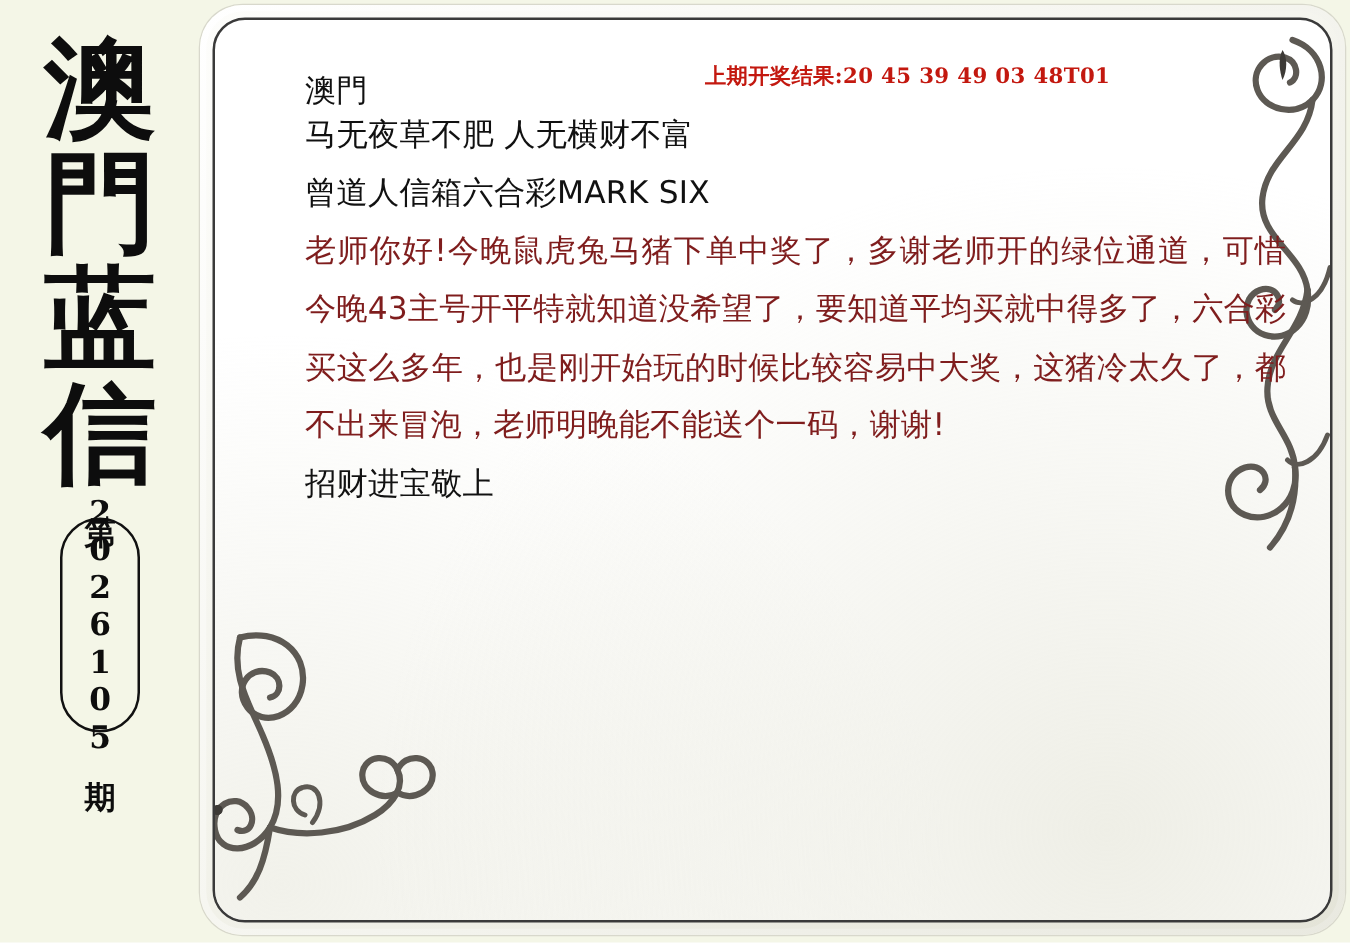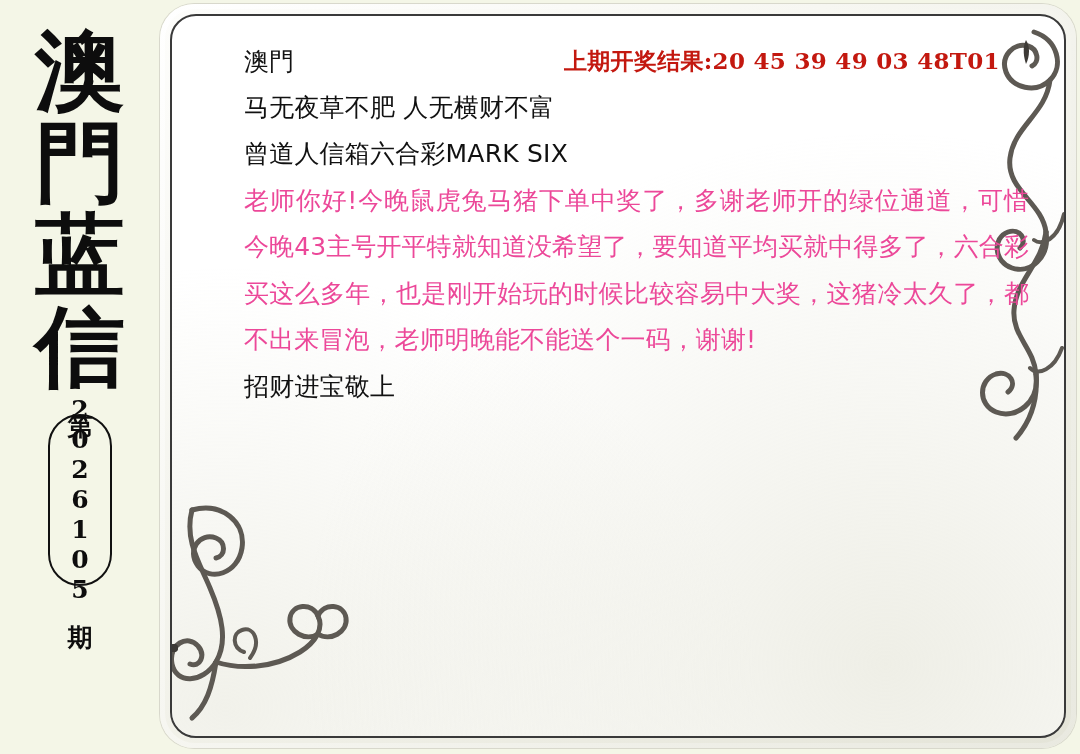--- a/index.html
+++ b/index.html
@@ -153,46 +153,46 @@
     font-family: "DejaVu Sans", "Liberation Sans", sans-serif;
     font-size: 25px;
     color: #111111;
     line-height: 46.5px;
     letter-spacing: 0.2px;
     white-space: nowrap;
   }
   .para {
     font-family: "DejaVu Sans", "Liberation Sans", sans-serif;
     font-size: 25px;
-    color: #ec4899;
+    color: #7f1d1d;
     line-height: 46.5px;
     letter-spacing: 0.1px;
     text-align: justify;
     text-justify: inter-character;
     width: 785px;
   }
   
   #header-row {
     position: relative;
     height: 46.5px;
   }
   #header-left {
     position: absolute;
     left: 0;
-    top: 1px;
+    top: 12px;
     font-size: 25px;
     line-height: 46.5px;
     color: #111;
   }
   #lottery-result {
     position: absolute;
     left: 320px;
     top: 0;
     font-family: "DejaVu Serif", "Liberation Serif", serif;
-    font-size: 23px;
+    font-size: 17px;
     font-weight: 700;
     color: #c3180f;
     line-height: 46.5px;
     white-space: nowrap;
     letter-spacing: 0.3px;
   }
 </style>
 </head>
 <body>
 

